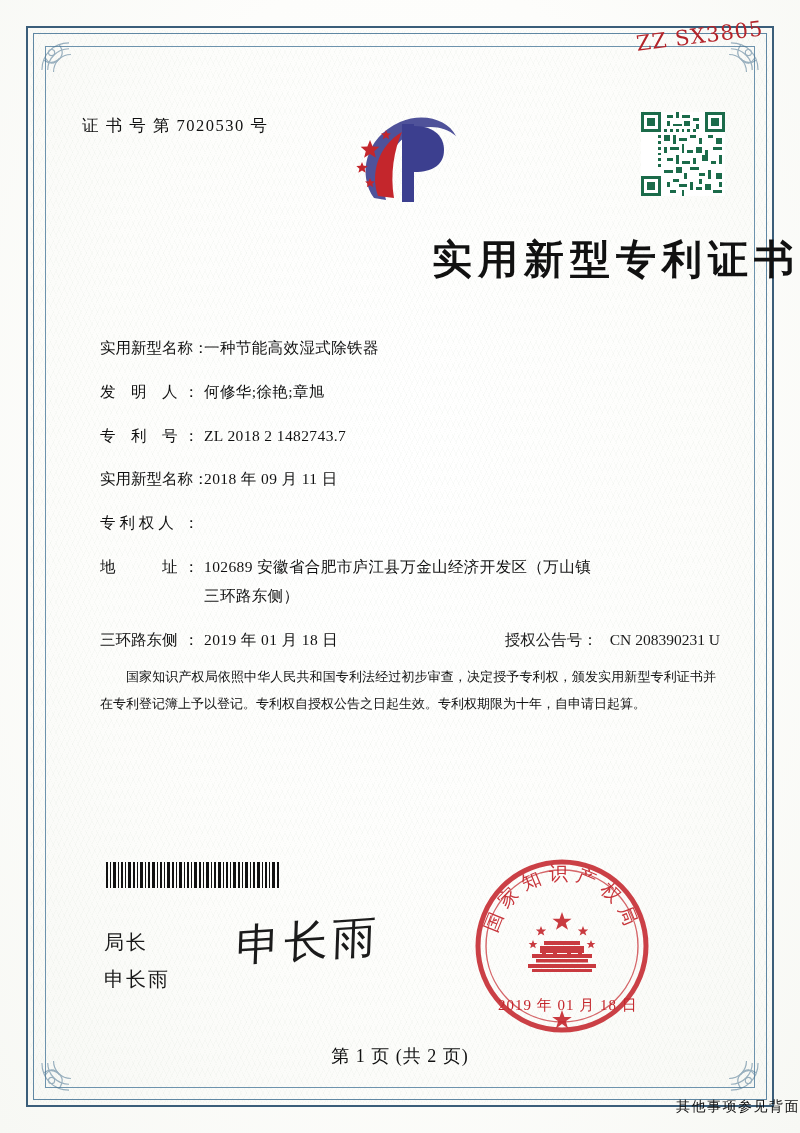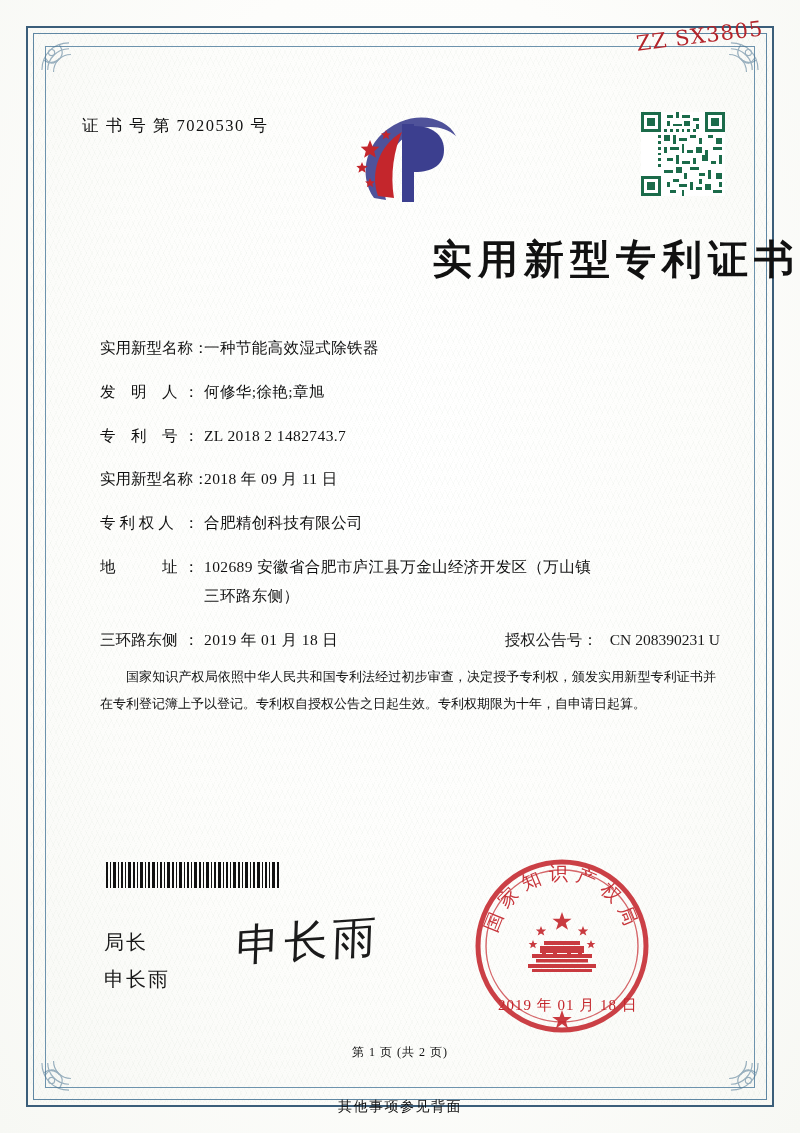--- a/index.html
+++ b/index.html
@@ -235,29 +235,29 @@
     letter-spacing: 1px;
     white-space: nowrap;
   }
 
   
   #page-number {
     position: absolute;
     left: 0; right: 0;
     top: 1044px;
     text-align: center;
-    font-size: 12px;
+    font-size: 18px;
     color: #111;
     letter-spacing: 1px;
   }
   #back-note {
     position: absolute;
     left: 0; right: 0;
     top: 1098px;
-    text-align: center;
+    text-align: right;
     font-size: 14px;
     color: #111;
     letter-spacing: 1.5px;
   }
 </style>
 </head>
 <body>
 
 <div id="certificate-page">
 
@@ -460,21 +460,20 @@
         <span class="field-colon">：</span>
       </span>
       <span class="field-value">2018 年 09 月 11 日</span>
     </div>
 
     <div class="field-row">
       <span class="field-label spread">
         <span>专 利 权 人</span>
         <span class="field-colon">：</span>
       </span>
-      <span class="field-value">合肥精创科技有限公司</span>
     </div>
 
     <div class="field-row">
       <span class="field-label spread">
         <span>地　　　址</span>
         <span class="field-colon">：</span>
       </span>
       <span class="field-value">
         <span>102689 安徽省合肥市庐江县万金山经济开发区（万山镇</span>
         <span class="sub-line">三环路东侧）</span>

